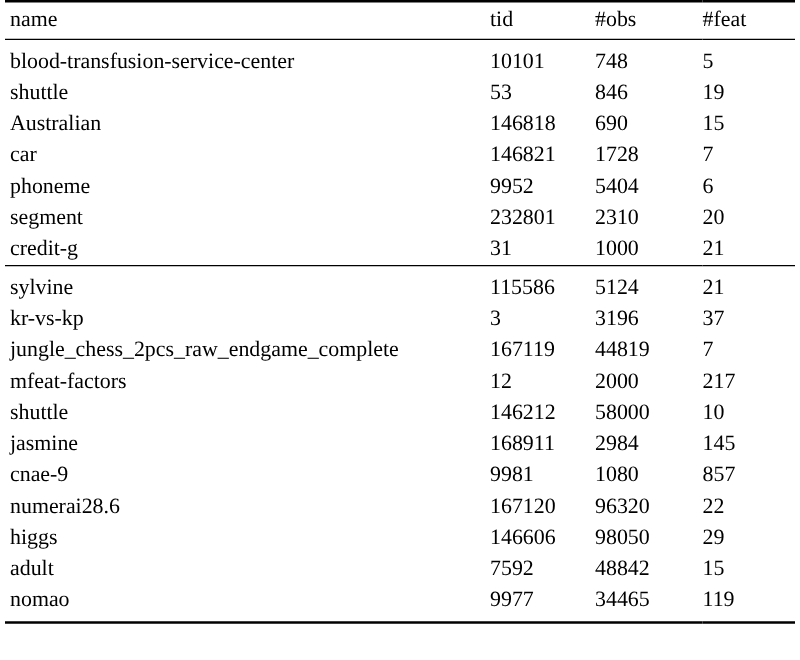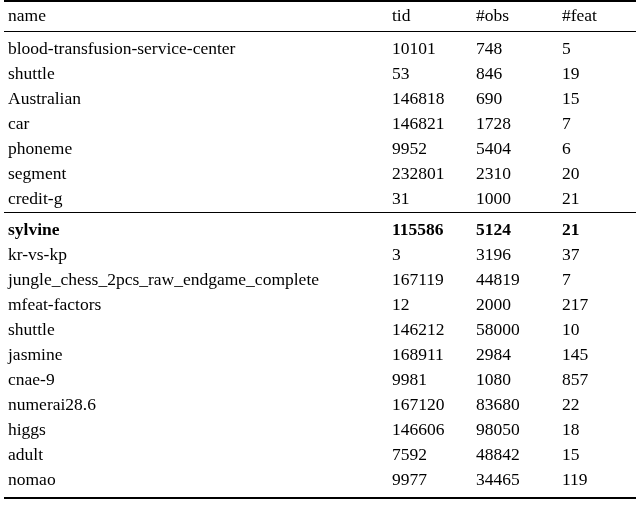--- a/index.html
+++ b/index.html
@@ -38,21 +38,20 @@
 
   
   .toprule td, .toprule th {
     border-top: 2.2px solid #000;
   }
   .midrule-head > th {
     border-bottom: 1.1px solid #000;
   }
   .midrule > td {
     border-top: 1.1px solid #000;
-    font-weight: bold;
   }
   .bottomrule > td {
     border-bottom: 2.2px solid #000;
   }
 
   thead th {
     font-weight: normal;
     padding: 5px 0 6px 0;
     vertical-align: bottom;
   }
@@ -180,28 +179,28 @@
         </tr>
         <tr>
           <td class="cell-name">cnae-9</td>
           <td class="cell-num">9981</td>
           <td class="cell-num">1080</td>
           <td class="cell-num">857</td>
         </tr>
         <tr>
           <td class="cell-name">numerai28.6</td>
           <td class="cell-num">167120</td>
-          <td class="cell-num">83680</td>
+          <td class="cell-num">96320</td>
           <td class="cell-num">22</td>
         </tr>
         <tr>
           <td class="cell-name">higgs</td>
           <td class="cell-num">146606</td>
           <td class="cell-num">98050</td>
-          <td class="cell-num">18</td>
+          <td class="cell-num">29</td>
         </tr>
         <tr>
           <td class="cell-name">adult</td>
           <td class="cell-num">7592</td>
           <td class="cell-num">48842</td>
           <td class="cell-num">15</td>
         </tr>
         <tr class="last-of-group bottomrule">
           <td class="cell-name">nomao</td>
           <td class="cell-num">9977</td>

